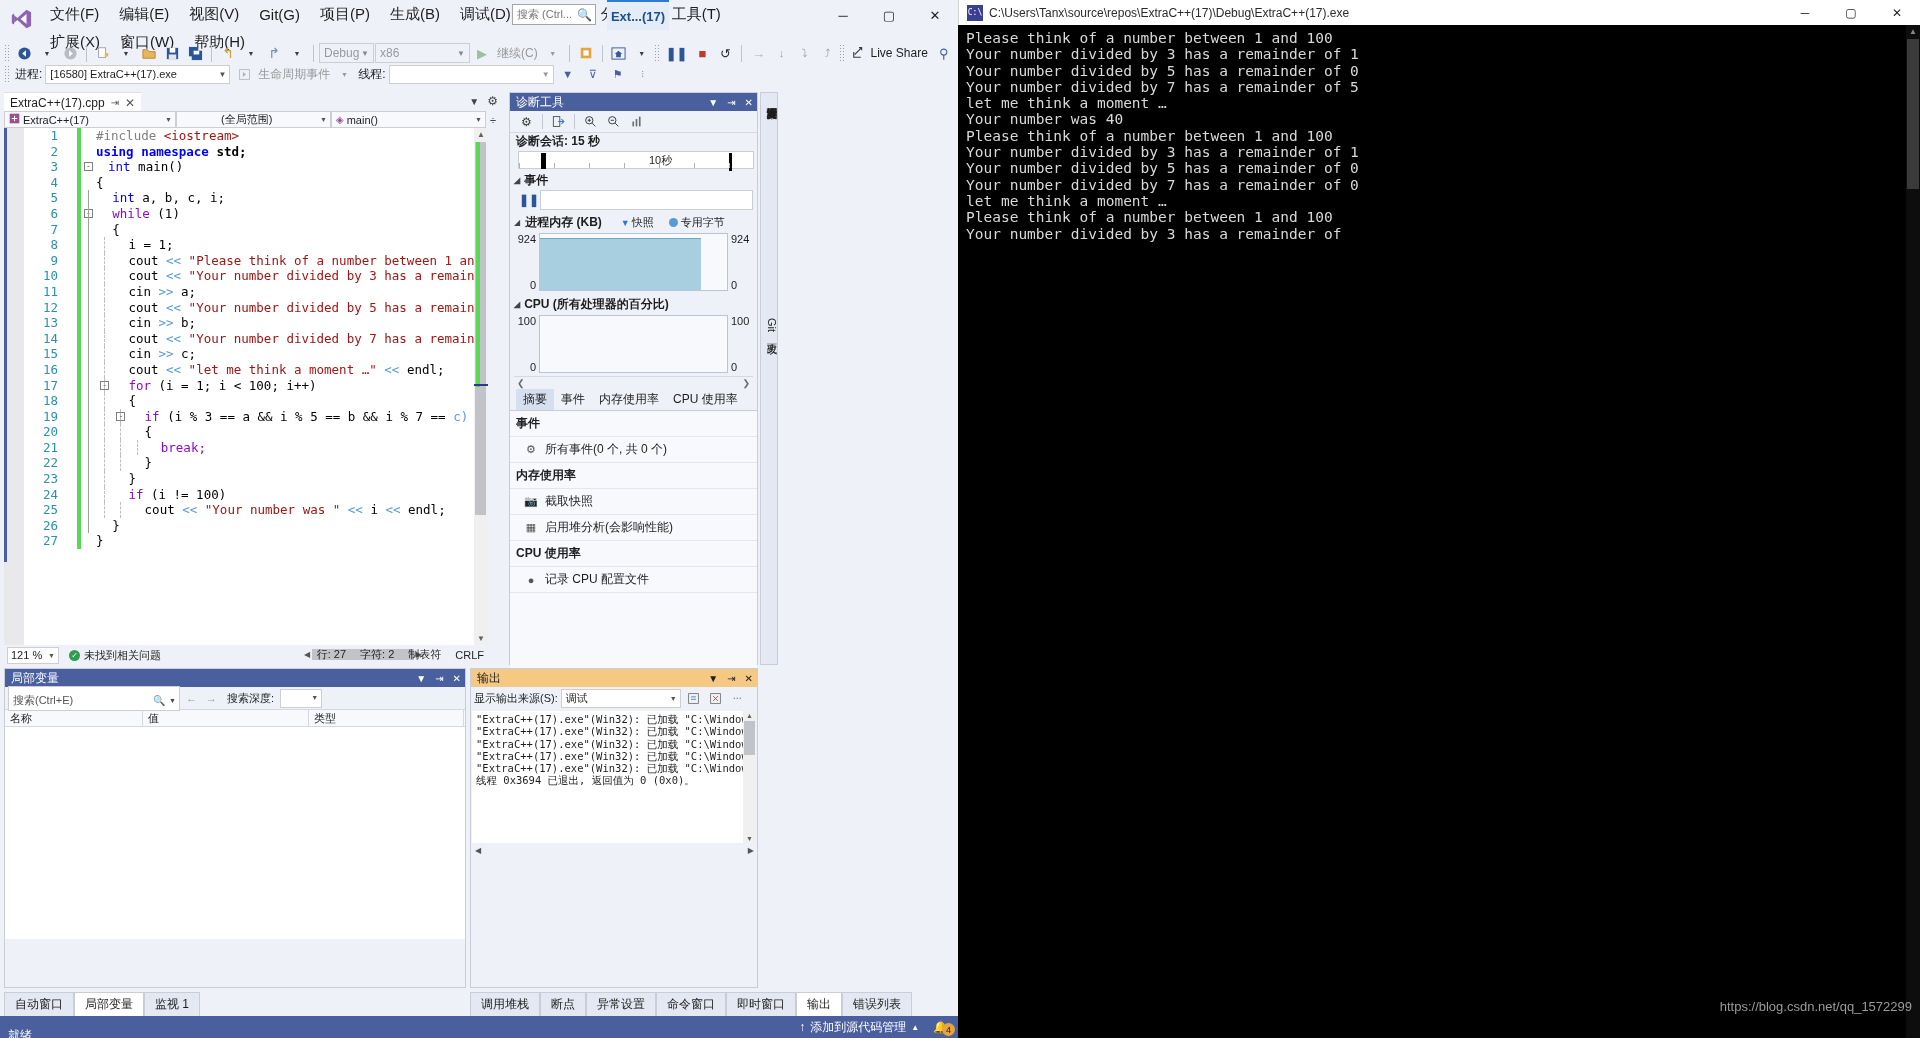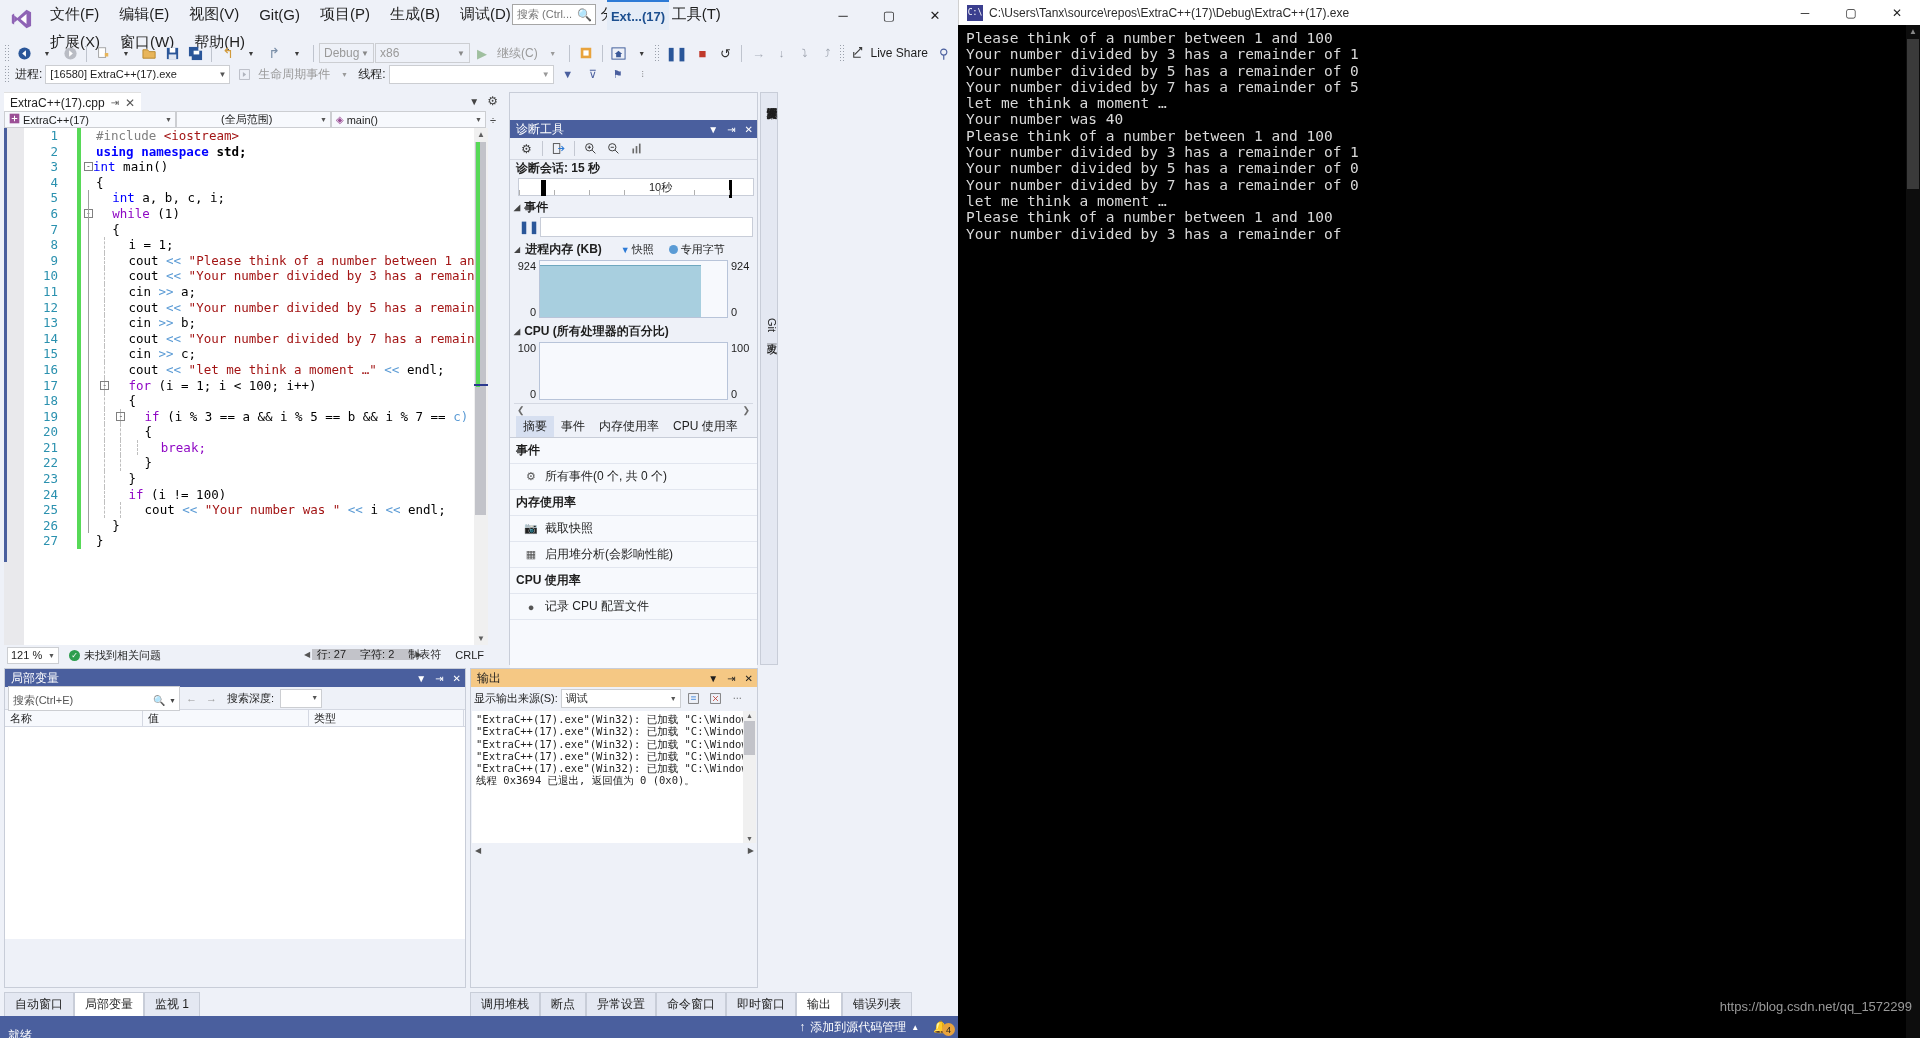--- a/index.html
+++ b/index.html
@@ -221,21 +221,21 @@
     font-size: 11px; color: #1e1e1e; align-items: center;
   }
 
   
   .diag {
     position: absolute; left: 509px; top: 92px; width: 249px; height: 573px;
     background: #eef1f8; border: 1px solid #c8cdd8;
   }
   .diag-title {
     height: 18px; background: #4a5f9e; color: #fff; font-size: 12px;
-    display: flex; align-items: center; padding-left: 6px; position: relative; margin-top: 27px;
+    display: flex; align-items: center; padding-left: 6px; position: relative;
   }
   .diag-title .ctrls {
     position: absolute; right: 4px; display: flex; gap: 9px; align-items: center;
     font-size: 10px;
   }
   .diag-toolbar {
     height: 22px; background: #eef1f8; display: flex; align-items: center;
     gap: 2px; padding-left: 6px; border-bottom: 1px solid #d4d8e2;
   }
   .dtb { width: 21px; height: 19px; display: flex; align-items: center;
@@ -722,21 +722,21 @@
       </div>
       <div style="margin-left:4px;font-size:11px;color:#444;">÷</div>
     </div>
 
     <div class="editor">
       <div class="gutter-bg"></div>
       <div class="sel-marker"></div>
       <div class="code-area" id="code-area">
           <div class="code-line"><span class="lnum">1</span><span class="chbar"></span><span class="ctext" style="left: 72px;"><span class="hash">#include </span><span class="inc">&lt;iostream&gt;</span></span></div>
           <div class="code-line"><span class="lnum">2</span><span class="chbar"></span><span class="ctext" style="left: 72px; font-weight: bold;"><span class="kw">using namespace </span><span>std;</span></span></div>
-          <div class="code-line"><span class="lnum">3</span><span class="chbar"></span><span class="fold" style="left: 60px;">-</span><span class="ctext" style="left: 69px;"><span class="kw">int </span><span>main()</span></span></div>
+          <div class="code-line"><span class="lnum">3</span><span class="chbar"></span><span class="fold" style="left: 60px;">-</span><span class="ctext" style="left: 84px;"><span class="kw">int </span><span>main()</span></span></div>
           <div class="code-line"><span class="lnum">4</span><span class="chbar"></span><span class="ctext" style="left: 72px;"><span>{</span></span></div>
           <div class="code-line"><span class="lnum">5</span><span class="chbar"></span><span class="vline-solid" style="left: 64px; height: 15.6px;"></span><span class="ctext" style="left: 88.2px;"><span class="kw">int </span><span>a, b, c, i;</span></span></div>
           <div class="code-line"><span class="lnum">6</span><span class="chbar"></span><span class="fold" style="left: 60px;">-</span><span class="vline-solid" style="left: 64px; height: 15.6px;"></span><span class="ctext" style="left: 88.2px;"><span class="kw2">while </span><span>(1)</span></span></div>
           <div class="code-line"><span class="lnum">7</span><span class="chbar"></span><span class="vline-solid" style="left: 64px; height: 15.6px;"></span><span class="ctext" style="left: 88.2px;"><span>{</span></span></div>
           <div class="code-line"><span class="lnum">8</span><span class="chbar"></span><span class="vline-solid" style="left: 64px; height: 15.6px;"></span><span class="guide" style="left: 80.2px; height: 15.6px;"></span><span class="ctext" style="left: 104.4px;"><span>i = 1;</span></span></div>
           <div class="code-line"><span class="lnum">9</span><span class="chbar"></span><span class="vline-solid" style="left: 64px; height: 15.6px;"></span><span class="guide" style="left: 80.2px; height: 15.6px;"></span><span class="ctext" style="left: 104.4px;"><span>cout </span><span class="op">&lt;&lt; </span><span class="str">"Please think of a number between 1 and 100"</span></span></div>
           <div class="code-line"><span class="lnum">10</span><span class="chbar"></span><span class="vline-solid" style="left: 64px; height: 15.6px;"></span><span class="guide" style="left: 80.2px; height: 15.6px;"></span><span class="ctext" style="left: 104.4px;"><span>cout </span><span class="op">&lt;&lt; </span><span class="str">"Your number divided by 3 has a remainder of</span></span></div>
           <div class="code-line"><span class="lnum">11</span><span class="chbar"></span><span class="vline-solid" style="left: 64px; height: 15.6px;"></span><span class="guide" style="left: 80.2px; height: 15.6px;"></span><span class="ctext" style="left: 104.4px;"><span>cin </span><span class="op">&gt;&gt; </span><span>a;</span></span></div>
           <div class="code-line"><span class="lnum">12</span><span class="chbar"></span><span class="vline-solid" style="left: 64px; height: 15.6px;"></span><span class="guide" style="left: 80.2px; height: 15.6px;"></span><span class="ctext" style="left: 104.4px;"><span>cout </span><span class="op">&lt;&lt; </span><span class="str">"Your number divided by 5 has a remainder of</span></span></div>
           <div class="code-line"><span class="lnum">13</span><span class="chbar"></span><span class="vline-solid" style="left: 64px; height: 15.6px;"></span><span class="guide" style="left: 80.2px; height: 15.6px;"></span><span class="ctext" style="left: 104.4px;"><span>cin </span><span class="op">&gt;&gt; </span><span>b;</span></span></div>

